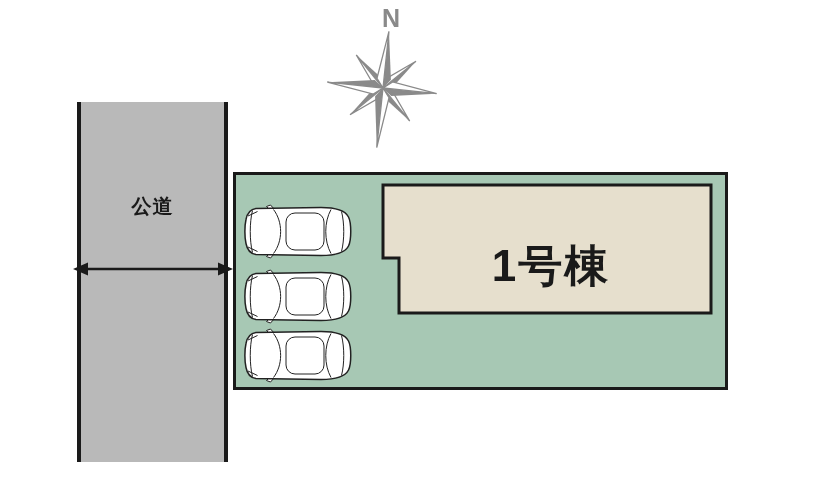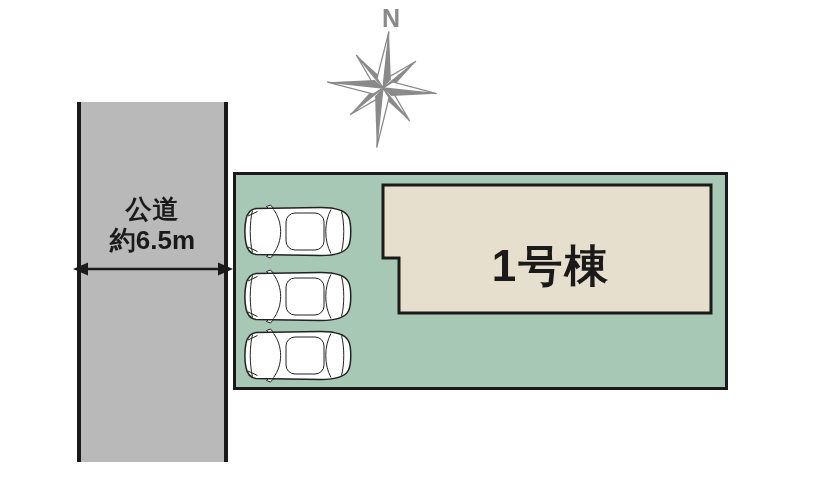--- a/index.html
+++ b/index.html
@@ -11,21 +11,21 @@
   
   .road{
     left:77px;top:102px;width:151px;height:360px;box-sizing:border-box;
     background:var(--road-fill,#b9b9b9);
     border-left:4px solid var(--outline,#111);
     border-right:4px solid var(--outline,#111);
     z-index:1;
   }
   .road-label{
     left:77px;width:151px;text-align:center;color:var(--outline,#111);
-    font-size:26px;font-weight:600;line-height:1.15;z-index:5;
+    font-size:20px;font-weight:600;line-height:1.15;z-index:5;
     letter-spacing:1px;
   }
   .road-name{top:195px;}
   .road-width{top:226px;letter-spacing:0;}
   .arrow-svg{left:72px;top:260px;z-index:5;}
   .arrow-line{stroke:var(--outline,#111);stroke-width:2.6;}
   .arrow-head{fill:var(--outline,#111);}
   
   .plot{
     left:233px;top:172px;width:495px;height:218px;box-sizing:border-box;
@@ -102,21 +102,20 @@
         <use href="#car-top"></use>
       </svg>
   </div>
   <div class="abs car car-3">
     <svg width="113" height="55" viewBox="0 0 226 110">
         <use href="#car-top"></use>
       </svg>
   </div>
 
   <div class="abs road-label road-name">公道</div>
-  <div class="abs road-label road-width">約6.5m</div>
   <svg class="abs arrow-svg" width="162" height="18" viewBox="0 0 162 18">
     <line class="arrow-line" x1="10" y1="9" x2="152" y2="9"></line>
     <polygon class="arrow-head" points="1,9 16,2.5 16,15.5"></polygon>
     <polygon class="arrow-head" points="161,9 146,2.5 146,15.5"></polygon>
   </svg>
 
   <div class="abs compass-n">N</div>
   <svg class="abs compass-svg" width="130" height="140" viewBox="-65 -70 130 140">
     <g transform="rotate(6)">
 

